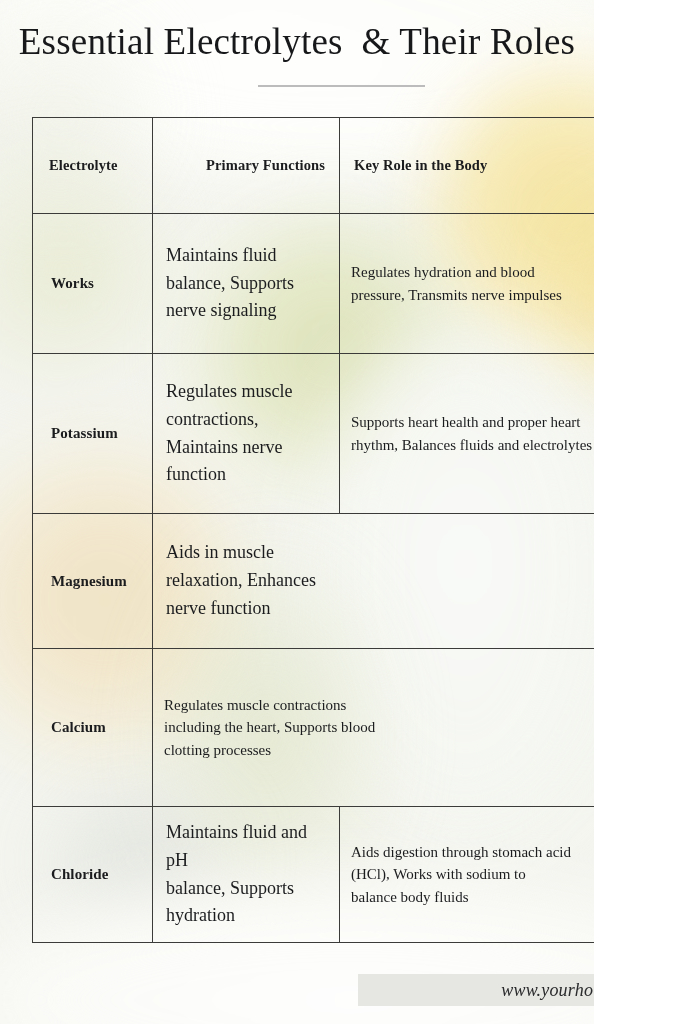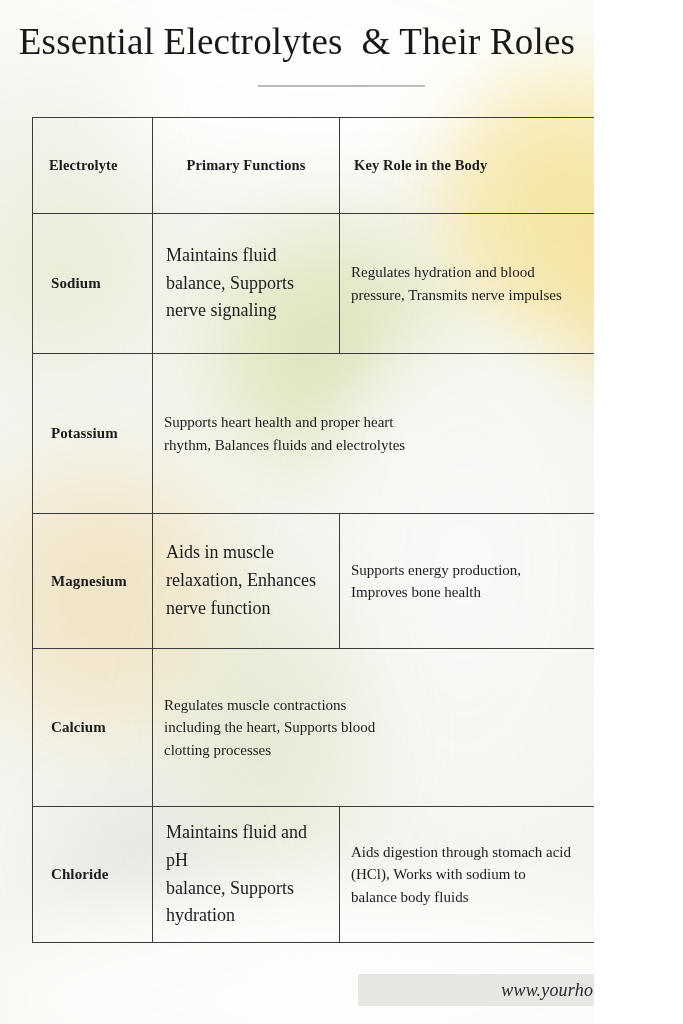--- a/index.html
+++ b/index.html
@@ -136,21 +136,21 @@
   .col-name { width: 120px; }
   .col-func { width: 187px; }
   .col-role { flex: 1 1 auto; }
 
   .head-cell {
     font-size: 14.5px;
     font-weight: 600;
     letter-spacing: .1px;
   }
   .head-cell.col-name { padding-left: 16px; }
-  .head-cell.col-func { justify-content: center; }
+  .head-cell.col-func { justify-content: flex-end; }
 
   .name-cell {
     font-size: 15px;
     font-weight: 600;
     padding-left: 18px;
     letter-spacing: .1px;
   }
   .func-cell {
     font-size: 18px;
     line-height: 1.55;
@@ -217,56 +217,58 @@
       <div class="cell head-cell col-func">
         <span class="cell-text">Primary Functions</span>
       </div>
       <div class="cell head-cell col-role">
         <span class="cell-text">Key Role in the Body</span>
       </div>
     </div>
 
     <div class="row row-sodium">
       <div class="cell name-cell col-name">
-        <span class="cell-text">Sodium</span>
+        <span class="cell-text">Works</span>
       </div>
       <div class="cell func-cell col-func">
         <span class="cell-text">Maintains fluid
 balance, Supports
 nerve signaling</span>
       </div>
       <div class="cell role-cell col-role">
         <span class="cell-text">Regulates hydration and blood
 pressure, Transmits nerve impulses</span>
       </div>
     </div>
 
     <div class="row row-potassium">
       <div class="cell name-cell col-name">
         <span class="cell-text">Potassium</span>
       </div>
+      <div class="cell func-cell col-func">
+        <span class="cell-text">Regulates muscle
+contractions,
+Maintains nerve
+function</span>
+      </div>
       <div class="cell role-cell col-role">
         <span class="cell-text">Supports heart health and proper heart
 rhythm, Balances fluids and electrolytes</span>
       </div>
     </div>
 
     <div class="row row-magnesium">
       <div class="cell name-cell col-name">
         <span class="cell-text">Magnesium</span>
       </div>
       <div class="cell func-cell col-func">
         <span class="cell-text">Aids in muscle
 relaxation, Enhances
 nerve function</span>
       </div>
-      <div class="cell role-cell col-role">
-        <span class="cell-text">Supports energy production,
-Improves bone health</span>
-      </div>
     </div>
 
     <div class="row row-calcium">
       <div class="cell name-cell col-name">
         <span class="cell-text">Calcium</span>
       </div>
       <div class="cell role-cell col-role">
         <span class="cell-text">Regulates muscle contractions
 including the heart, Supports blood
 clotting processes</span>

